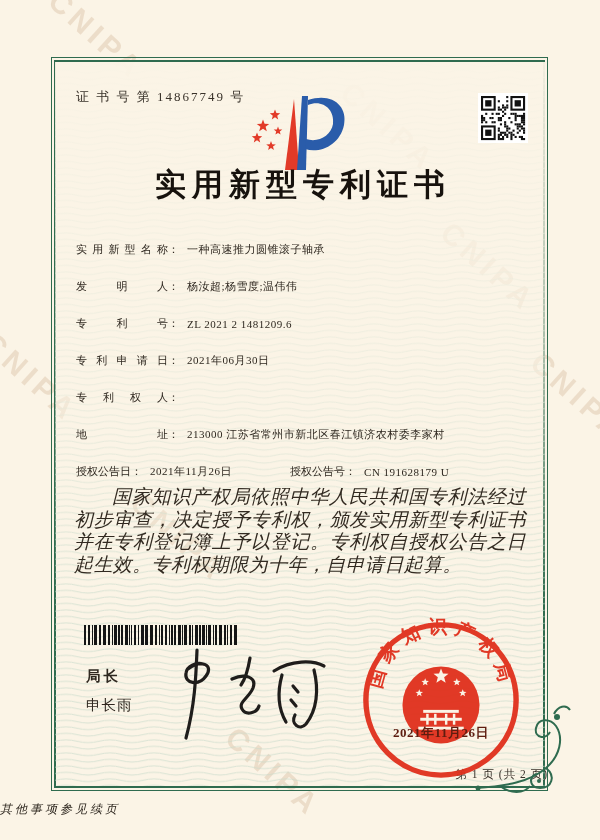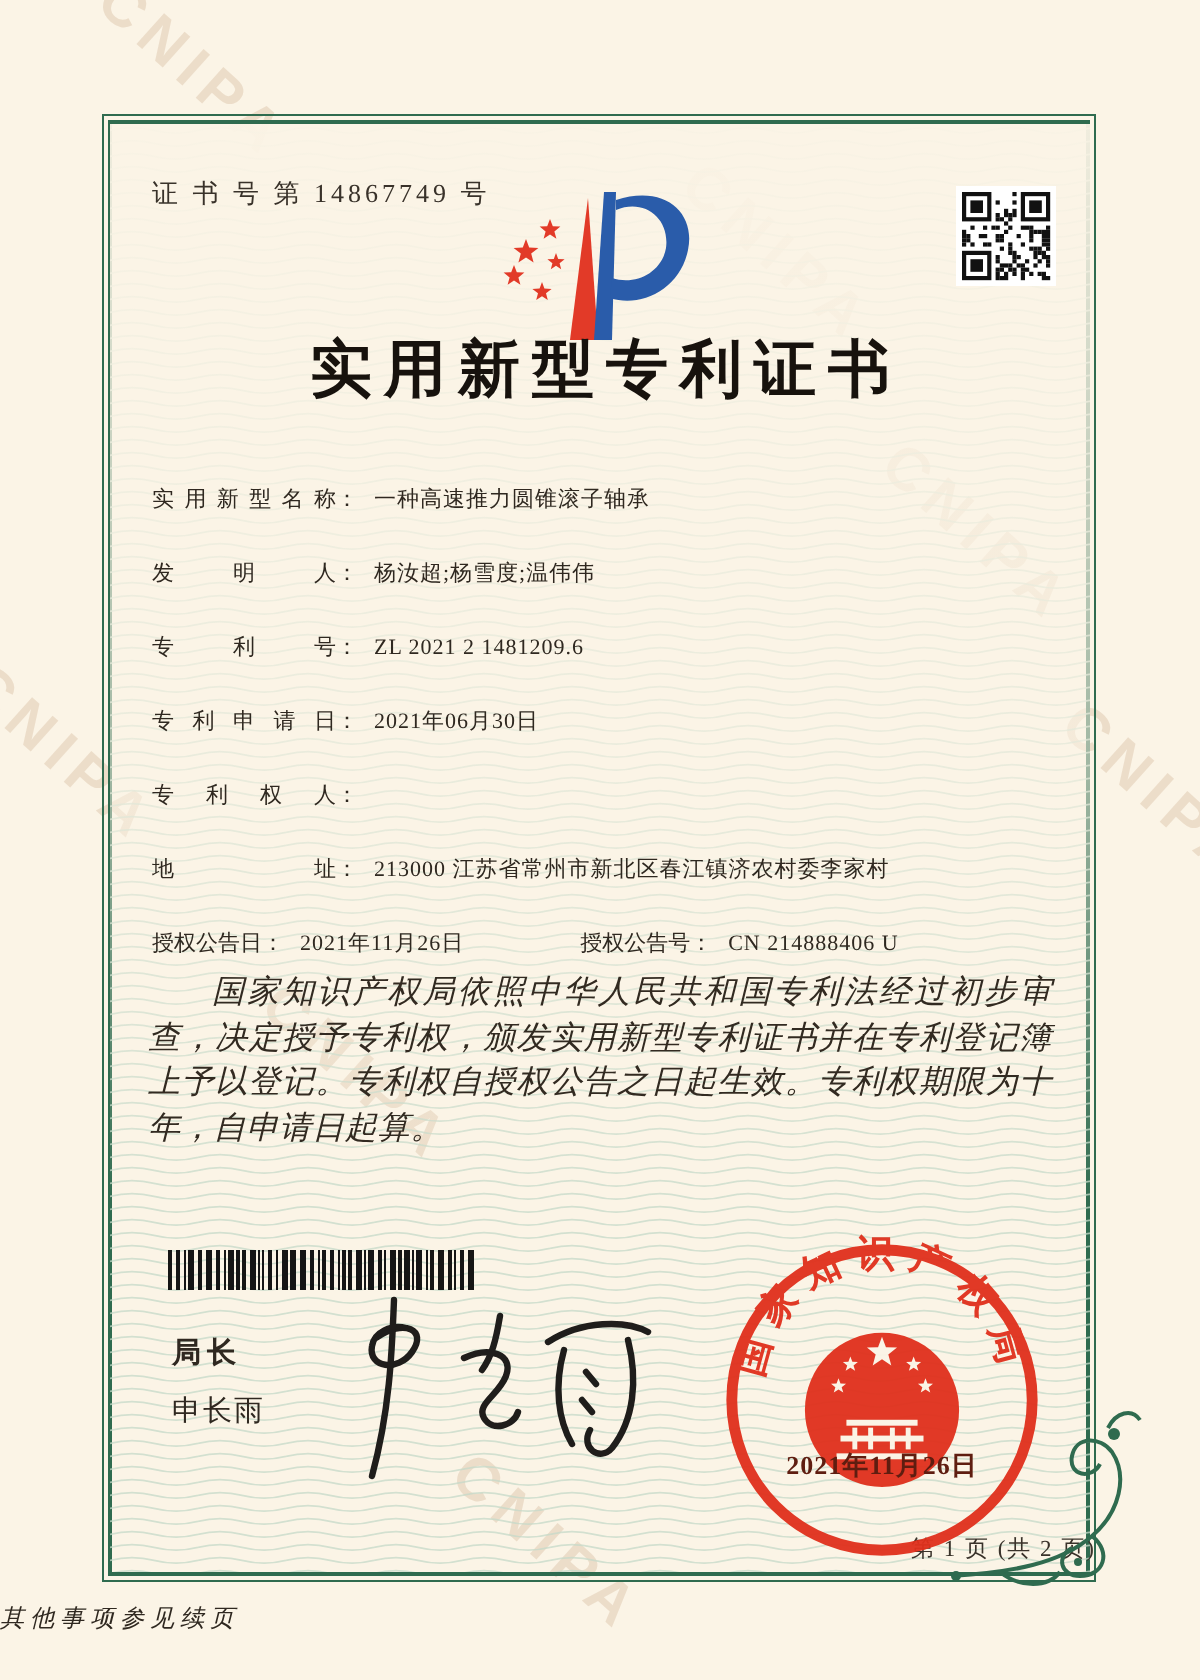--- a/index.html
+++ b/index.html
@@ -44,21 +44,21 @@
   .frow{height:37px;display:flex;align-items:center;white-space:nowrap;}
   .flabel{
     display:inline-block;width:92px;
     text-align:justify;text-align-last:justify;
   }
   .fcolon{display:inline-block;margin-right:8px;}
   .fvalue{letter-spacing:.5px;}
   .grant-gap{display:inline-block;width:58px;}
   .body-text{
     position:absolute;left:74px;top:486px;width:452px;z-index:5;
-    font-size:16px;line-height:22.5px;text-align:justify;
+    font-size:19px;line-height:22.5px;text-align:justify;
     font-style:italic;color:#322a21;letter-spacing:.4px;
   }
   .body-text p{margin:0;text-indent:2em;}
   .barcode{position:absolute;left:84px;top:625px;z-index:5;}
   .signer-title{position:absolute;left:86px;top:667px;z-index:5;font-size:14.5px;font-weight:600;letter-spacing:3px;}
   .signer-name{position:absolute;left:86px;top:696px;z-index:5;font-size:14.5px;font-weight:400;letter-spacing:1px;}
   .signature{position:absolute;left:158px;top:645px;z-index:5;}
   .seal{position:absolute;left:357px;top:616px;z-index:6;opacity:.95;}
   .seal-date{
     position:absolute;left:357px;top:724px;width:168px;z-index:7;
@@ -263,21 +263,21 @@
       <span class="fcolon">：</span>
     <span class="fvalue">213000 江苏省常州市新北区春江镇济农村委李家村</span>
   </div>
   <div class="frow">
     <span>授权公告日</span>
       <span class="fcolon">：</span>
     <span class="fvalue">2021年11月26日</span>
     <span class="grant-gap"></span>
     <span>授权公告号</span>
       <span class="fcolon">：</span>
-    <span class="fvalue">CN 214888406 U</span>
+    <span class="fvalue">CN 191628179 U</span>
   </div>
 </div>
 
 <div class="body-text">
   <p>国家知识产权局依照中华人民共和国专利法经过初步审查，决定授予专利权，颁发实用新型专利证书并在专利登记簿上予以登记。专利权自授权公告之日起生效。专利权期限为十年，自申请日起算。</p>
 </div>
 
 <svg class="barcode" id="barcode" width="158" height="20">
     <rect x="0" y="0" width="2" height="20" fill="#151515"></rect>
     <rect x="4" y="0" width="2" height="20" fill="#151515"></rect>

